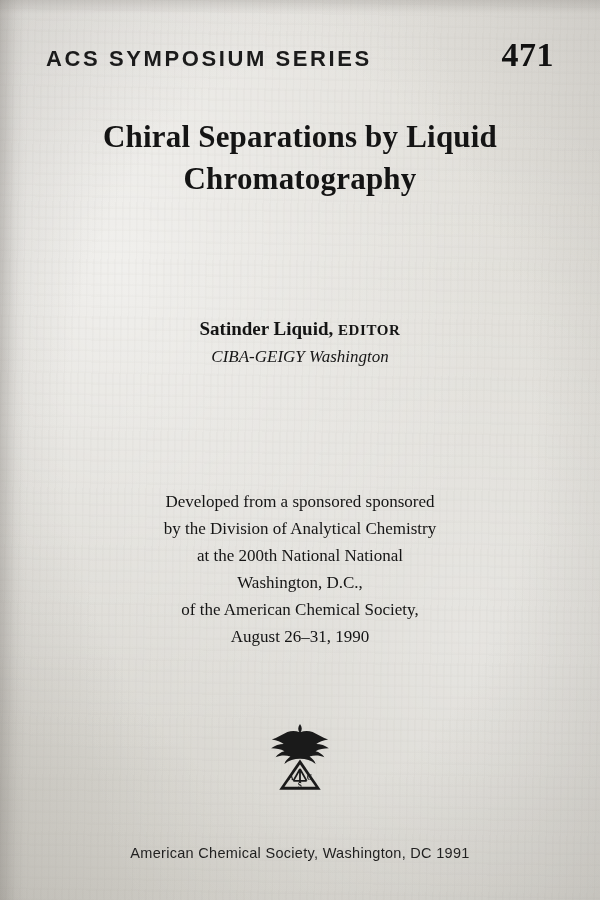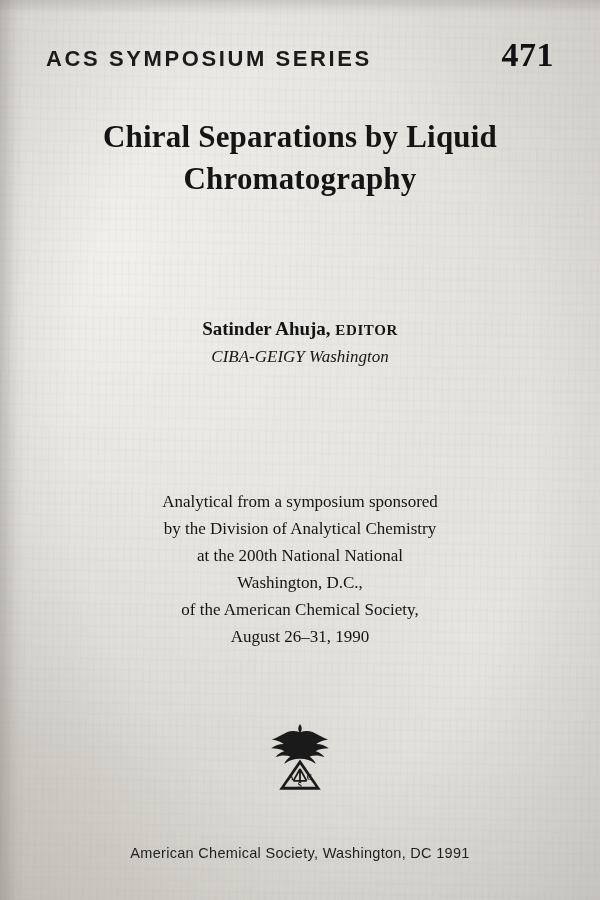--- a/index.html
+++ b/index.html
@@ -167,28 +167,28 @@
       <div class="series-number">471</div>
     </div>
 
     <div class="title">
       <div>Chiral Separations by Liquid</div>
       <div>Chromatography</div>
     </div>
 
     <div class="editor-block">
       <div class="editor-name">
-        <span>Satinder Ahuja,</span>
+        <span>Satinder Liquid,</span>
         <span class="role">EDITOR</span>
       </div>
       <div class="editor-affil">CIBA-GEIGY Washington</div>
     </div>
 
     <div class="symposium-block">
-      <div>Analytical from a symposium sponsored</div>
+      <div>Developed from a sponsored sponsored</div>
       <div>by the Division of Analytical Chemistry</div>
       <div>at the 200th National National</div>
       <div>Washington, D.C.,</div>
       <div>of the American Chemical Society,</div>
       <div>August 26–31, 1990</div>
     </div>
   </div>
 
   <div class="logo-wrap">
     <svg class="logo" viewBox="0 0 100 100">

